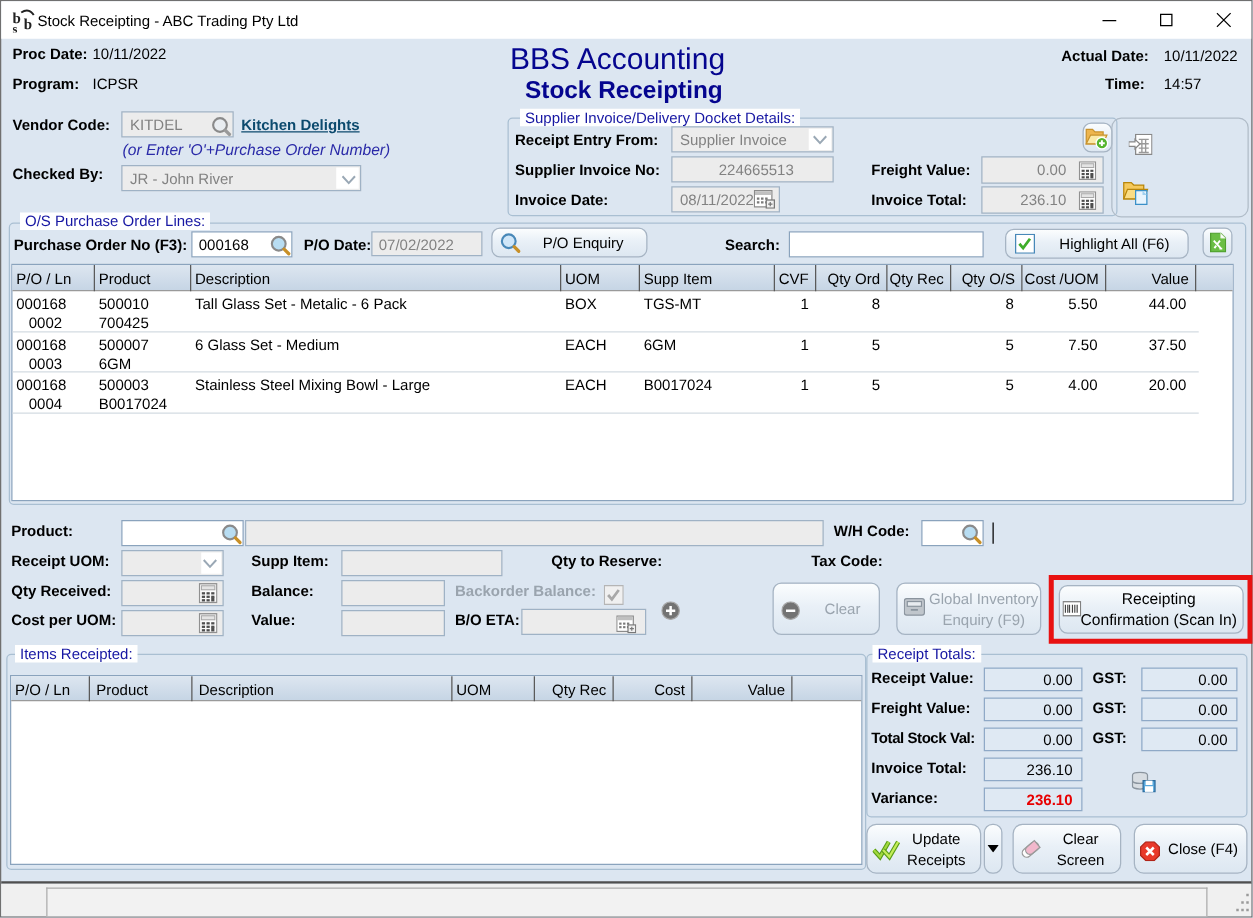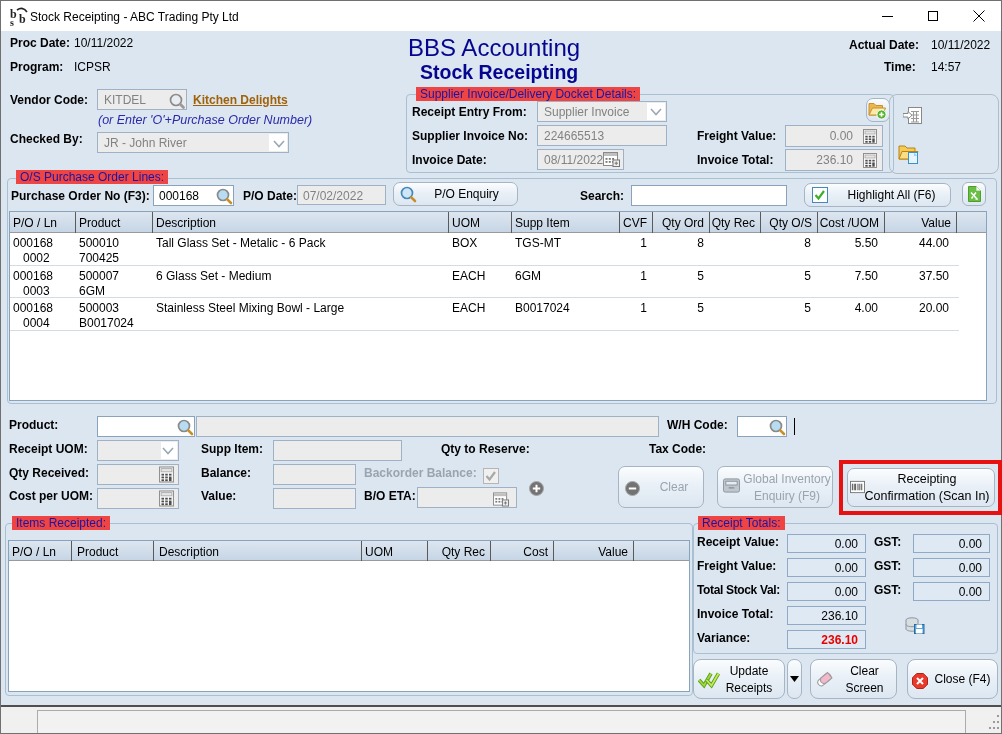--- a/index.html
+++ b/index.html
@@ -4,21 +4,21 @@
 <style>
 html,body{margin:0;padding:0;}
 body{width:1002px;height:734px;overflow:hidden;font-family:"Liberation Sans",sans-serif;background:#dde3ea;}
 #win{position:absolute;left:0;top:0;width:1000px;height:732px;border:1px solid #707070;background:#dce6f1;}
 .abs{position:absolute;}
 .lbl{position:absolute;font-weight:bold;font-size:12px;color:#000;white-space:nowrap;}
 .val{position:absolute;font-size:12px;color:#000;white-space:nowrap;}
 .tb{position:absolute;background:#fff;border:1px solid #8aa3bd;font-size:12px;color:#000;white-space:nowrap;box-sizing:border-box;}
 .tb.dis{background:#ececec;color:#828282;border-color:#9fb2c5;}
 .grp{position:absolute;border:1px solid #a9bfd2;border-radius:4px;box-sizing:border-box;}
-.gtitle{position:absolute;font-size:12px;color:#1717a3;background:#ef4444;padding:0 4px;white-space:nowrap;}
+.gtitle{position:absolute;font-size:12px;color:#1717a3;background:#ffffff;padding:0 4px;white-space:nowrap;}
 .btn{position:absolute;background:linear-gradient(#fbfdfe,#e9f0f7 45%,#dde7f1);border:1px solid #a6b4c3;border-radius:7px;box-sizing:border-box;font-size:12px;color:#000;text-align:center;}
 .btn.dis{color:#9aa4ae;}
 .vbox{position:absolute;background:#dfe9f3;border:1px solid #8fa9c7;font-size:12px;color:#000;text-align:right;box-sizing:border-box;padding-right:7px;}
 .hdrcell{position:absolute;font-size:12px;color:#000;white-space:nowrap;}
 svg{position:absolute;}
 </style>
 </head>
 <body>
 <div id="win">
 
@@ -47,37 +47,37 @@
 <div class="val" style="left:930px;top:37px;">10/11/2022</div>
 <div class="lbl" style="left:883px;top:59px;">Time:</div>
 <div class="val" style="left:930px;top:59px;">14:57</div>
 
 <div class="lbl" style="left:9px;top:92px;">Vendor Code:</div>
 <div class="tb dis" style="left:96px;top:88px;width:90px;height:21px;padding:3px 0 0 6px;">KITDEL</div>
 <svg style="left:167px;top:91px;" width="18" height="18" viewBox="0 0 18 18">
       <circle cx="8" cy="8" r="5.5" fill="#e9edf1" stroke="#8a8a8a" stroke-width="1.7"></circle>
       <path d="M12.3 12.3 L15.5 15.5" stroke="#9a9a9a" stroke-width="2.8" stroke-linecap="round"></path>
     </svg>
-<div class="abs" style="left:192px;top:92px;font-size:12px;font-weight:bold;color:#a16207;text-decoration:underline;">Kitchen Delights</div>
+<div class="abs" style="left:192px;top:92px;font-size:12px;font-weight:bold;color:#0c4a6e;text-decoration:underline;">Kitchen Delights</div>
 <div class="abs" style="left:97px;top:112px;font-size:12.5px;font-style:italic;color:#2a2aa8;white-space:nowrap;">(or Enter 'O'+Purchase Order Number)</div>
 <div class="lbl" style="left:9px;top:131px;">Checked By:</div>
 <div class="tb dis" style="left:96px;top:131px;width:192px;height:21px;padding:3px 0 0 6px;">JR - John River<span style="position:absolute;right:1px;top:1px;bottom:1px;width:18px;background:#fff;"></span></div>
 <svg style="left:272px;top:139px;z-index:3;" width="12" height="8" viewBox="0 0 12 8">
       <path d="M1 1 L6 6.5 L11 1" stroke="#9aa8b5" stroke-width="1.6" fill="none"></path>
     </svg>
 
 <div class="grp" style="left:405px;top:93px;width:488px;height:79px;"></div>
 <div class="gtitle" style="left:415px;top:86px;">Supplier Invoice/Delivery Docket Details:</div>
 <div class="lbl" style="left:411px;top:104px;">Receipt Entry From:</div>
 <div class="tb dis" style="left:536px;top:100px;width:130px;height:21px;padding:3px 0 0 6px;">Supplier Invoice<span style="position:absolute;right:1px;top:1px;bottom:1px;width:18px;background:#fff;"></span></div>
 <svg style="left:649px;top:107px;width:12px;height:8px;z-index:3;" width="12" height="8" viewBox="0 0 12 8">
       <path d="M1 1 L6 6.5 L11 1" stroke="#9aa8b5" stroke-width="1.6" fill="none"></path>
     </svg>
 <div class="lbl" style="left:411px;top:128px;">Supplier Invoice No:</div>
-<div class="tb dis" style="left:536px;top:124px;width:130px;height:21px;padding:3px 0 0 6px;">224665513</div>
+<div class="tb dis" style="left:536px;top:124px;width:130px;height:21px;padding:3px 0 0 6px;text-align:center;">224665513</div>
 <div class="lbl" style="left:411px;top:152px;">Invoice Date:</div>
 <div class="tb dis" style="left:536px;top:148px;width:87px;height:21px;padding:3px 0 0 6px;">08/11/2022</div>
 <svg style="left:602px;top:150px;" width="17" height="16" viewBox="0 0 17 16">
       <rect x="0.5" y="1.5" width="14" height="13" fill="#fff" stroke="#8a8a8a"></rect>
       <rect x="1" y="2" width="13" height="3" fill="#c0c0c0"></rect>
       <g fill="#7a7a7a">
         <rect x="2.5" y="7" width="2" height="1.8"></rect>
         <rect x="5.8" y="7" width="2" height="1.8"></rect>
         <rect x="9.1" y="7" width="2" height="1.8"></rect>
         <rect x="2.5" y="10" width="2" height="1.8"></rect>

